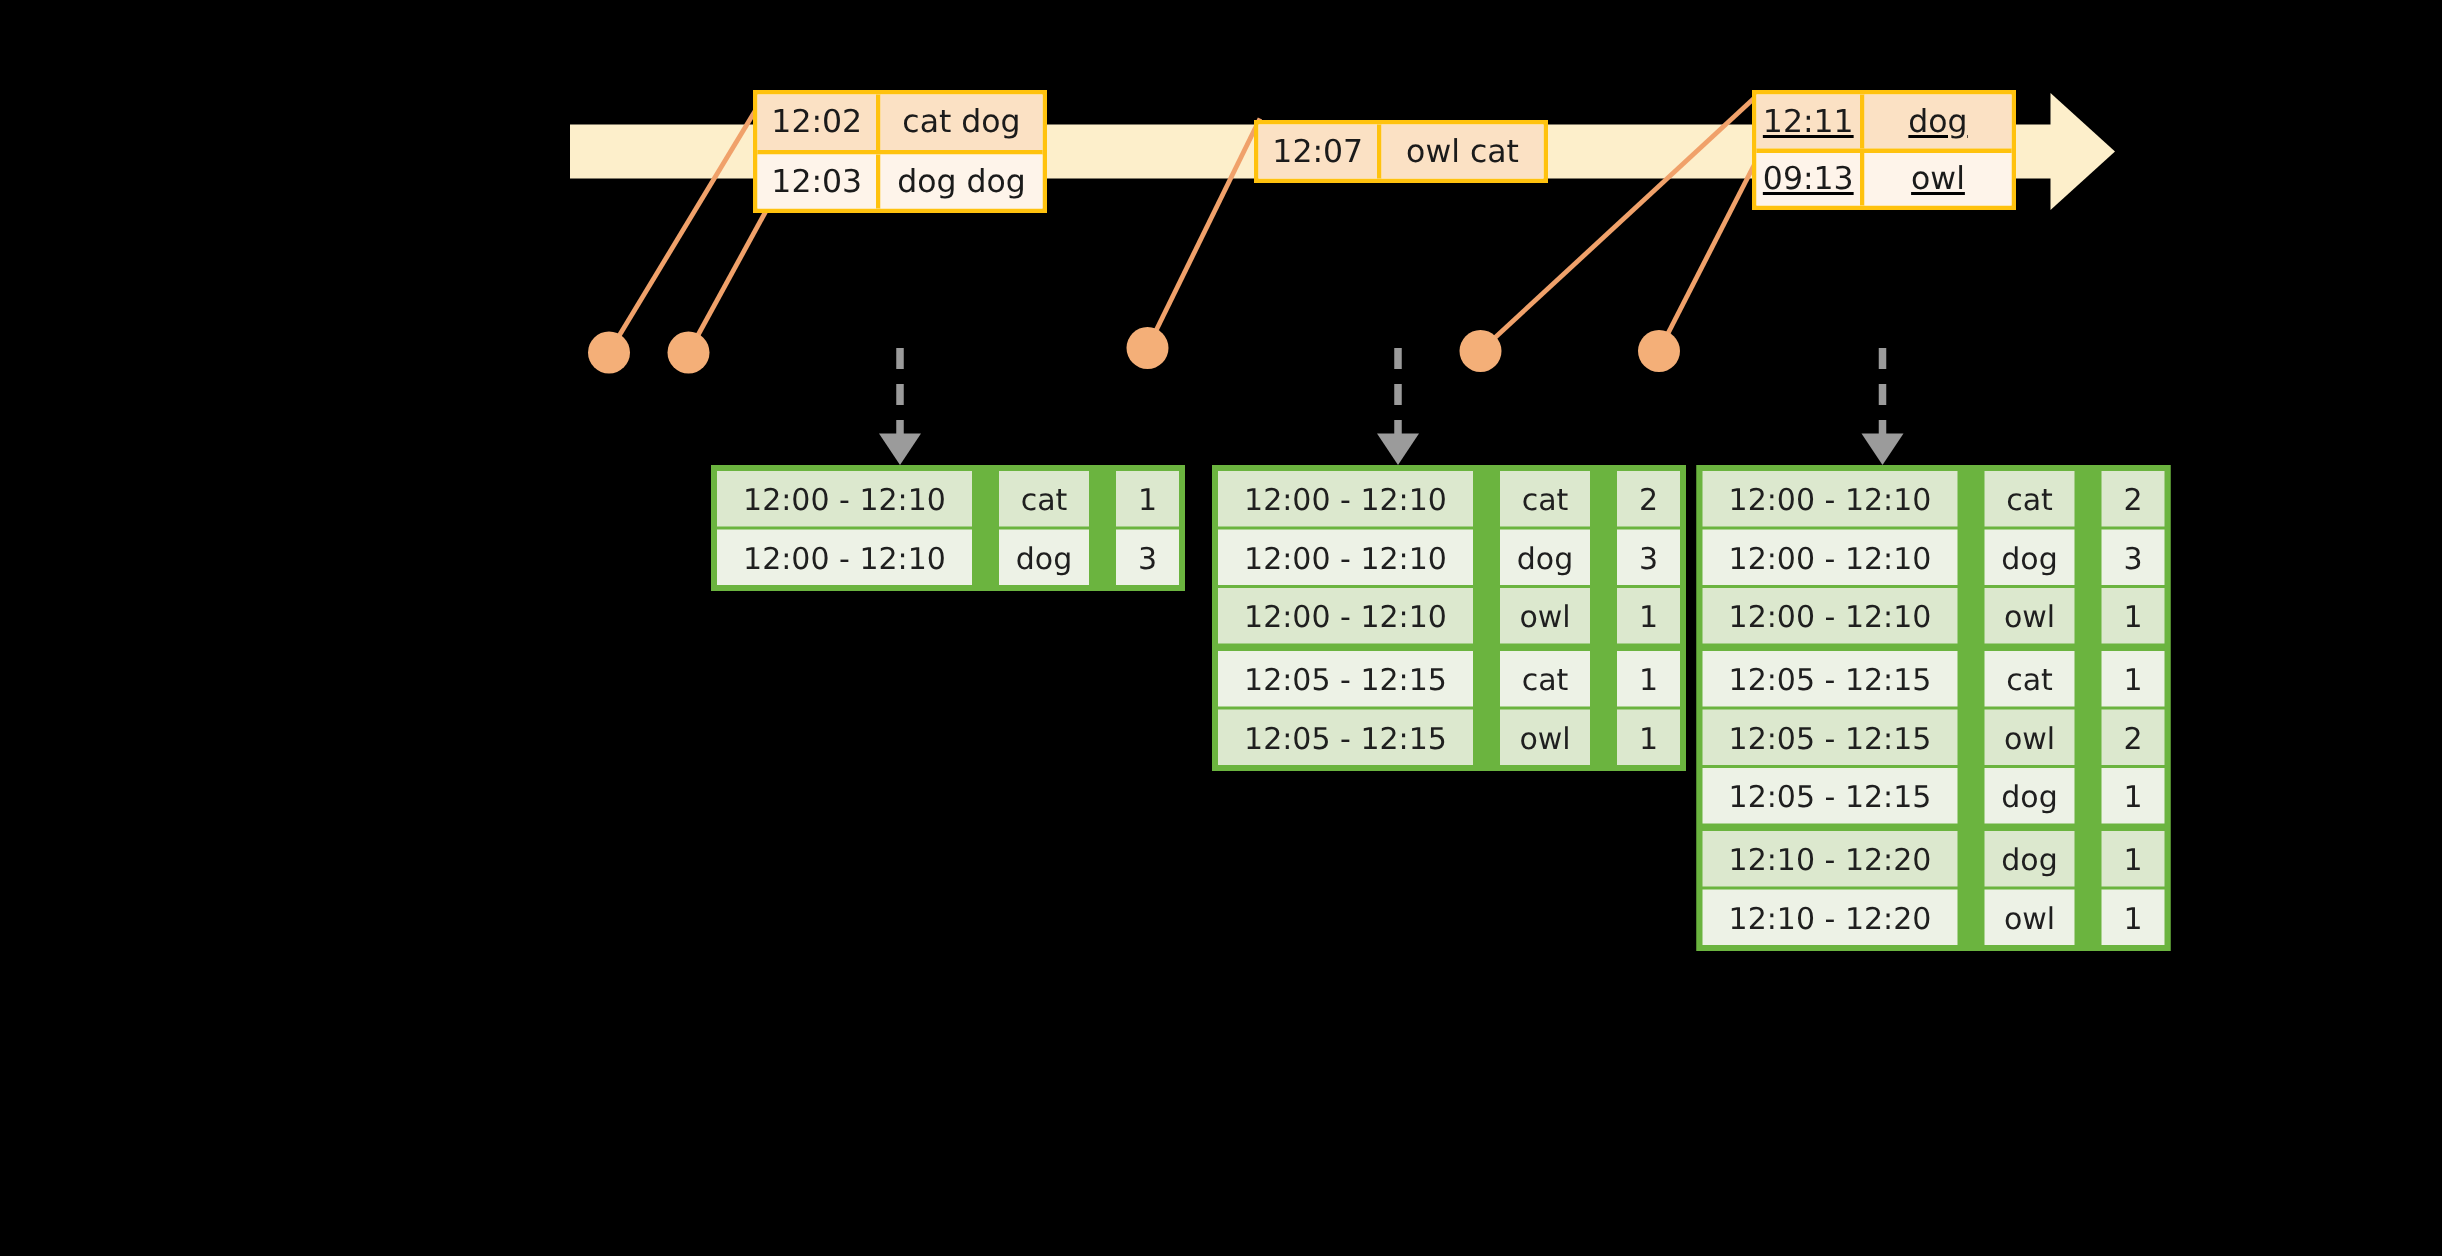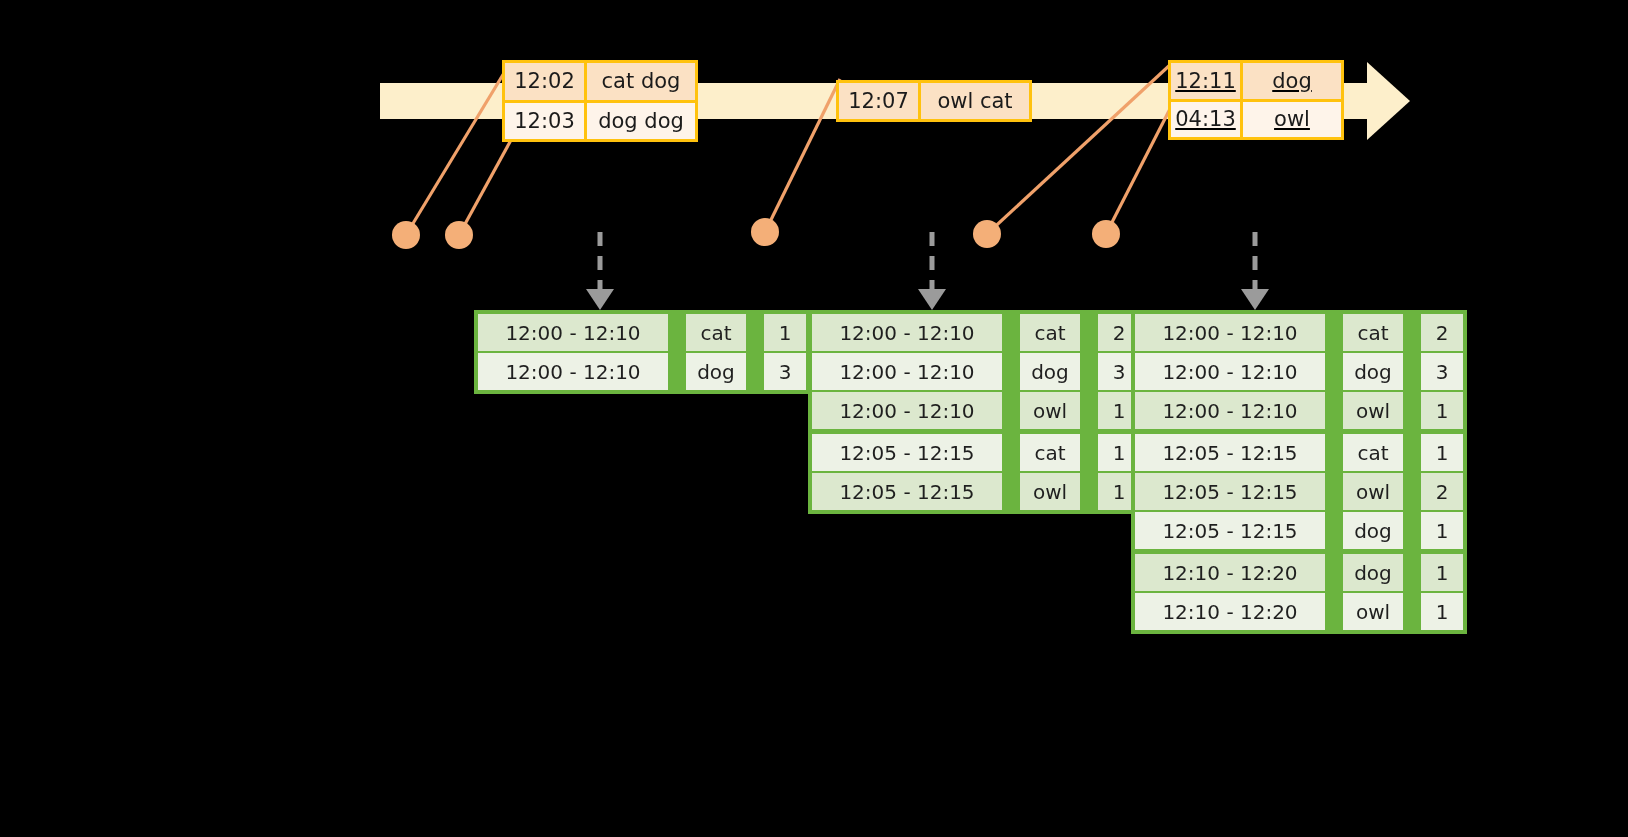--- a/index.html
+++ b/index.html
@@ -97,21 +97,21 @@
     display: flex;
     align-items: center;
     justify-content: center;
     font-size: 20px;
     color: #1f1f1f;
     box-sizing: border-box;
   }
   .res-cell + .res-cell { margin-left: 18px; }
   .res-row.shade-dark .res-cell { background: #DCE8CE; }
   .res-row.shade-light .res-cell { background: #EDF2E6; }
-  .c-window { width: 190px; }
+  .c-window { width: 170px; }
   .c-word   { width: 60px; }
   .c-count  { width: 42px; }
 </style>
 </head>
 <body>
 
 <div id="stage">
 
   <svg class="layer" viewBox="0 0 1628 837" xmlns="http://www.w3.org/2000/svg">
 
@@ -165,21 +165,21 @@
       <div class="ev-words">owl cat</div>
     </div>
   </div>
 
   <div class="event-box" style="left:1168px; top:60px; width:176px; height:80px;text-decoration:underline;">
     <div class="event-row shade-dark">
       <div class="ev-time" style="width:72px;">12:11</div>
       <div class="ev-words">dog</div>
     </div>
     <div class="event-row shade-light">
-      <div class="ev-time" style="width:72px;">04:13</div>
+      <div class="ev-time" style="width:72px;">09:13</div>
       <div class="ev-words">owl</div>
     </div>
   </div>
 
   <div class="result-table" id="tbl0" style="left:474px; top:310px;">
       <div class="res-row shade-dark">
         <div class="res-cell c-window">12:00 - 12:10</div>
         <div class="res-cell c-word">cat</div>
         <div class="res-cell c-count">1</div>
       </div>

